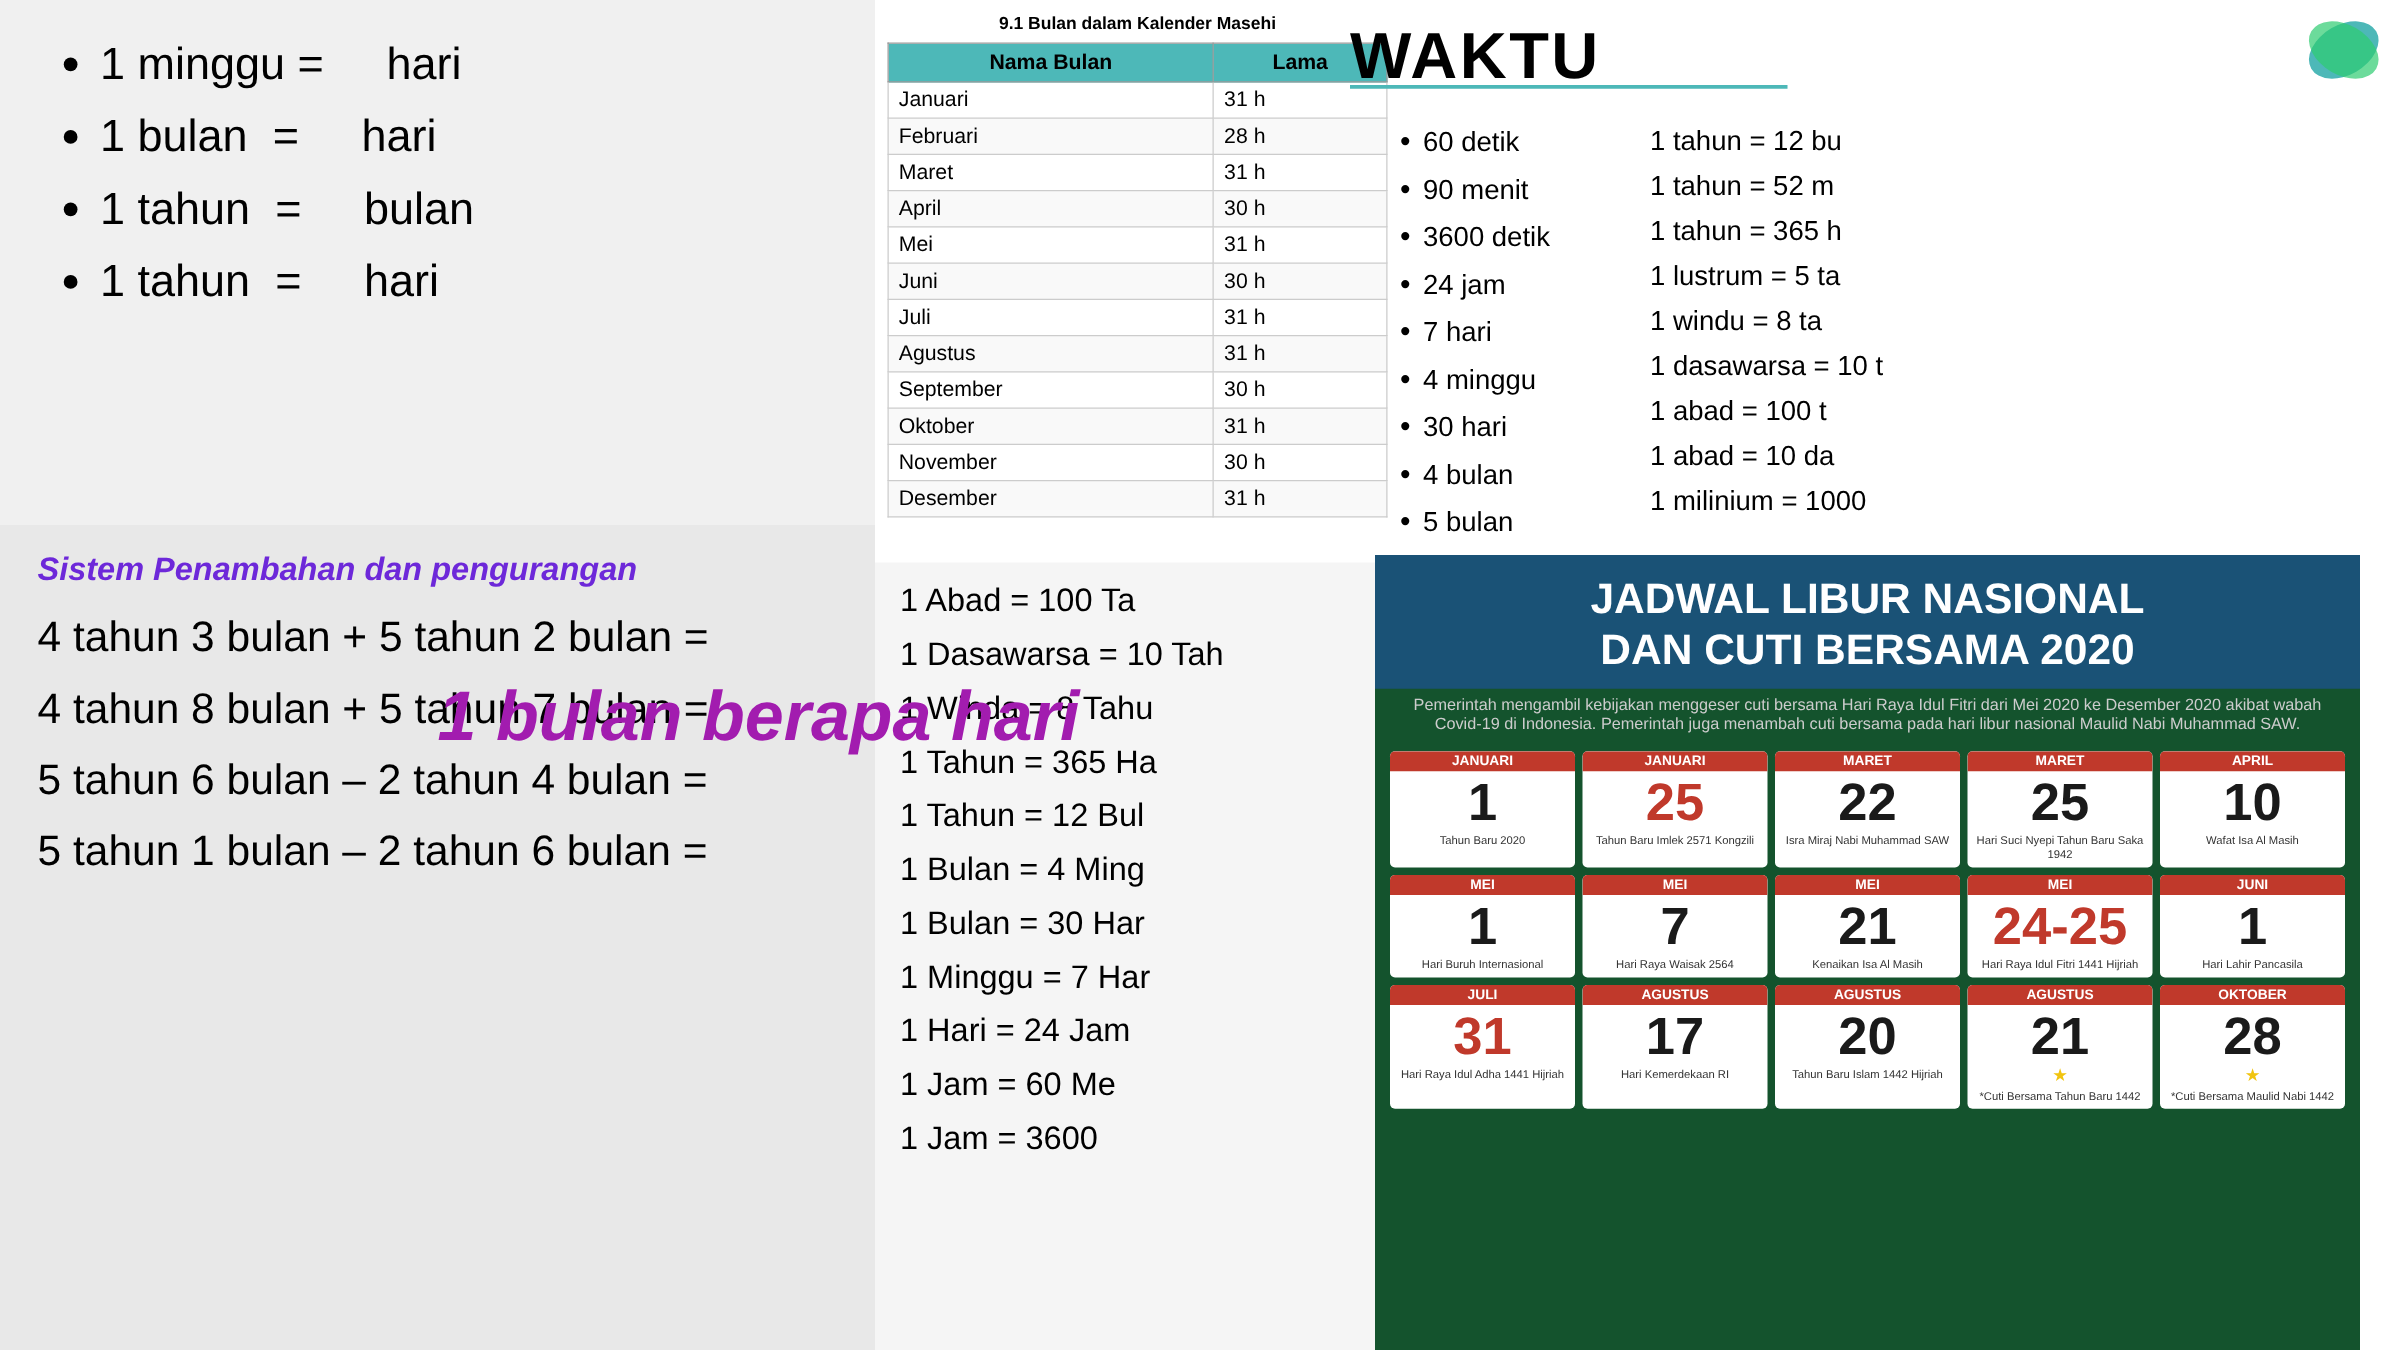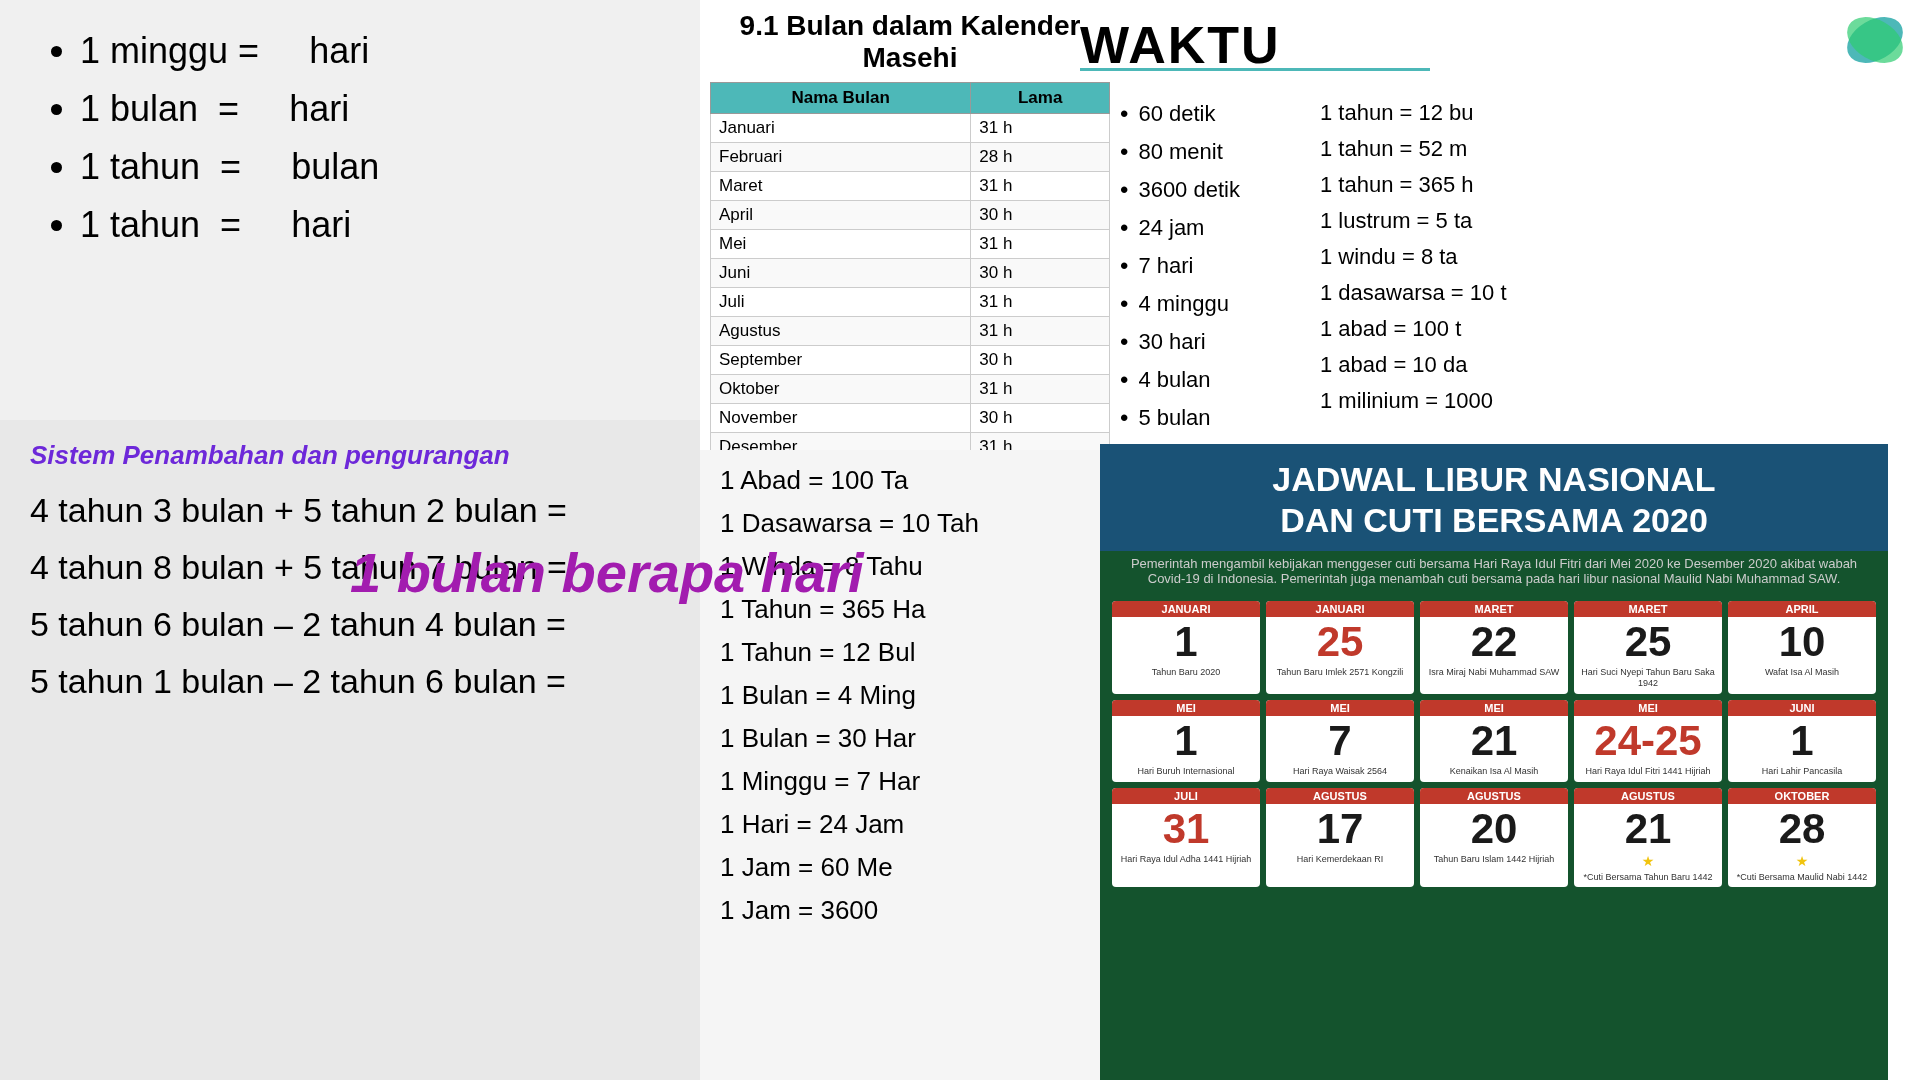--- a/index.html
+++ b/index.html
@@ -79,21 +79,21 @@
     
     .top-center {
       position: absolute;
       left: 700px; top: 0;
       width: 420px;
       height: 450px;
       background: #fff;
       padding: 10px 10px;
     }
     .top-center .table-title {
-      font-size: 28px;
+      font-size: 14px;
       font-weight: bold;
       text-align: center;
       margin-bottom: 8px;
     }
     .month-table {
       border-collapse: collapse;
       width: 100%;
       font-size: 17px;
     }
     .month-table th {
@@ -353,21 +353,21 @@
 <div class="waktu-heading">WAKTU</div>
 <div class="waktu-line"></div>
 
 <div class="right-bullets" id="right-bullets-container">
 <div class="bullet-item">
       <span class="bullet-dot">•</span>
       <span>60 detik</span>
     </div>
     <div class="bullet-item">
       <span class="bullet-dot">•</span>
-      <span>80 menit</span>
+      <span>90 menit</span>
     </div>
     <div class="bullet-item">
       <span class="bullet-dot">•</span>
       <span>3600 detik</span>
     </div>
     <div class="bullet-item">
       <span class="bullet-dot">•</span>
       <span>24 jam</span>
     </div>
     <div class="bullet-item">

